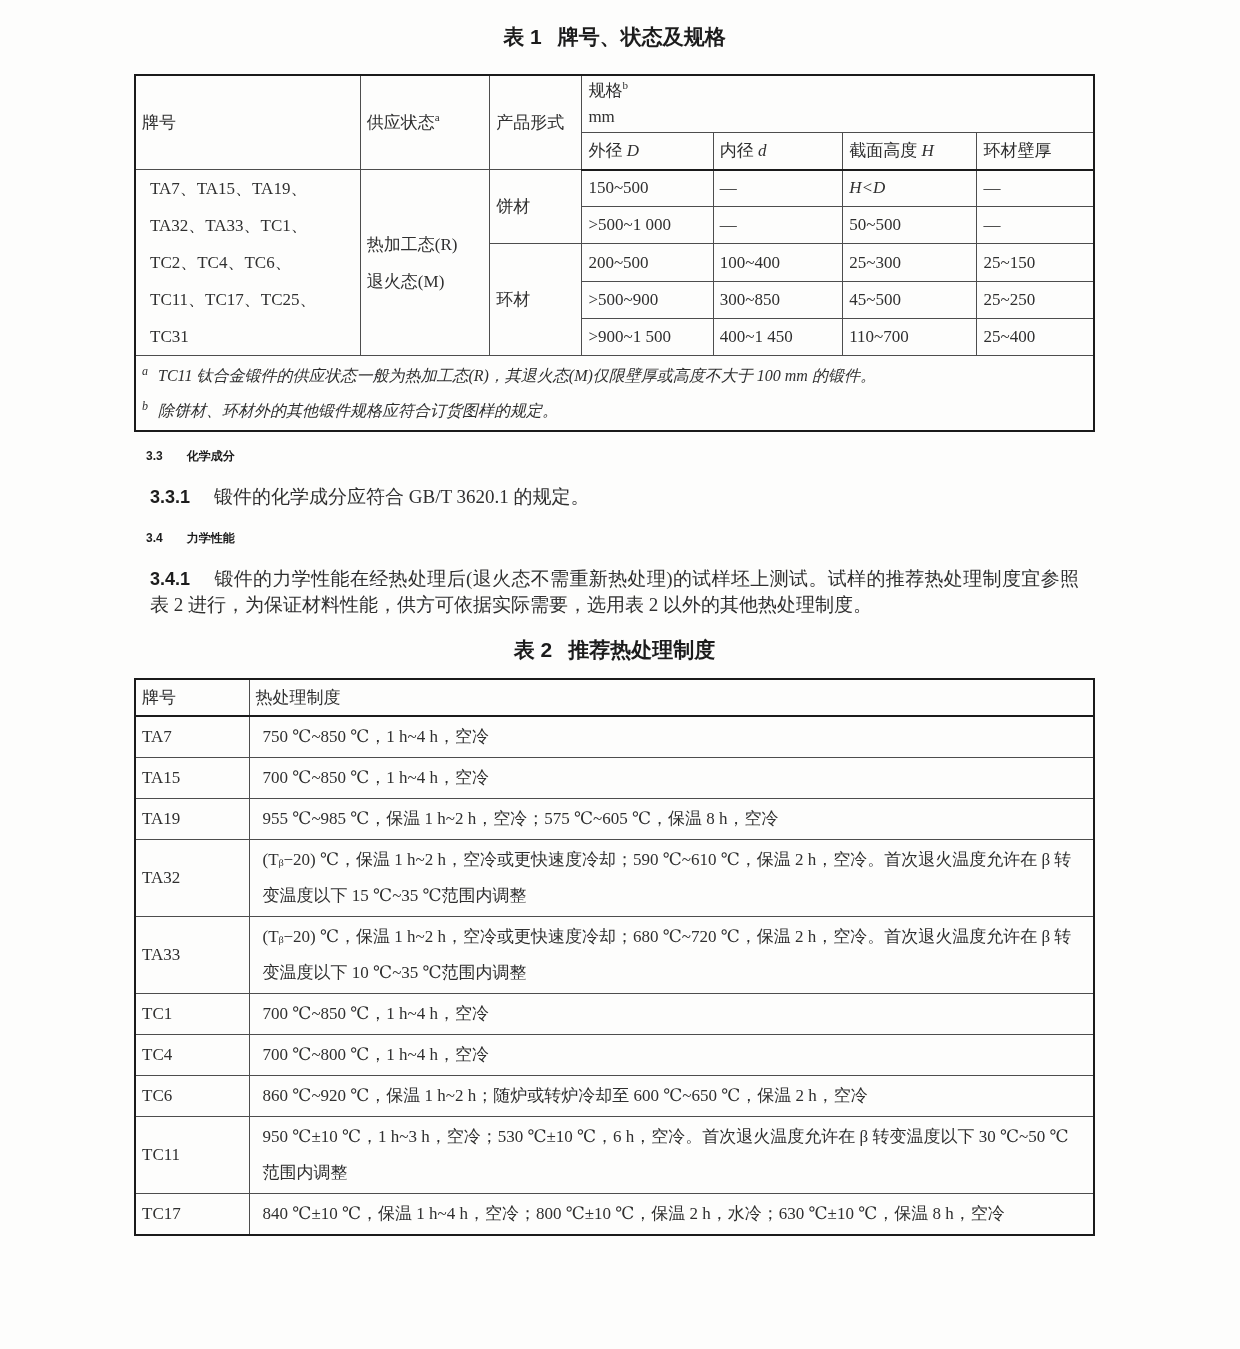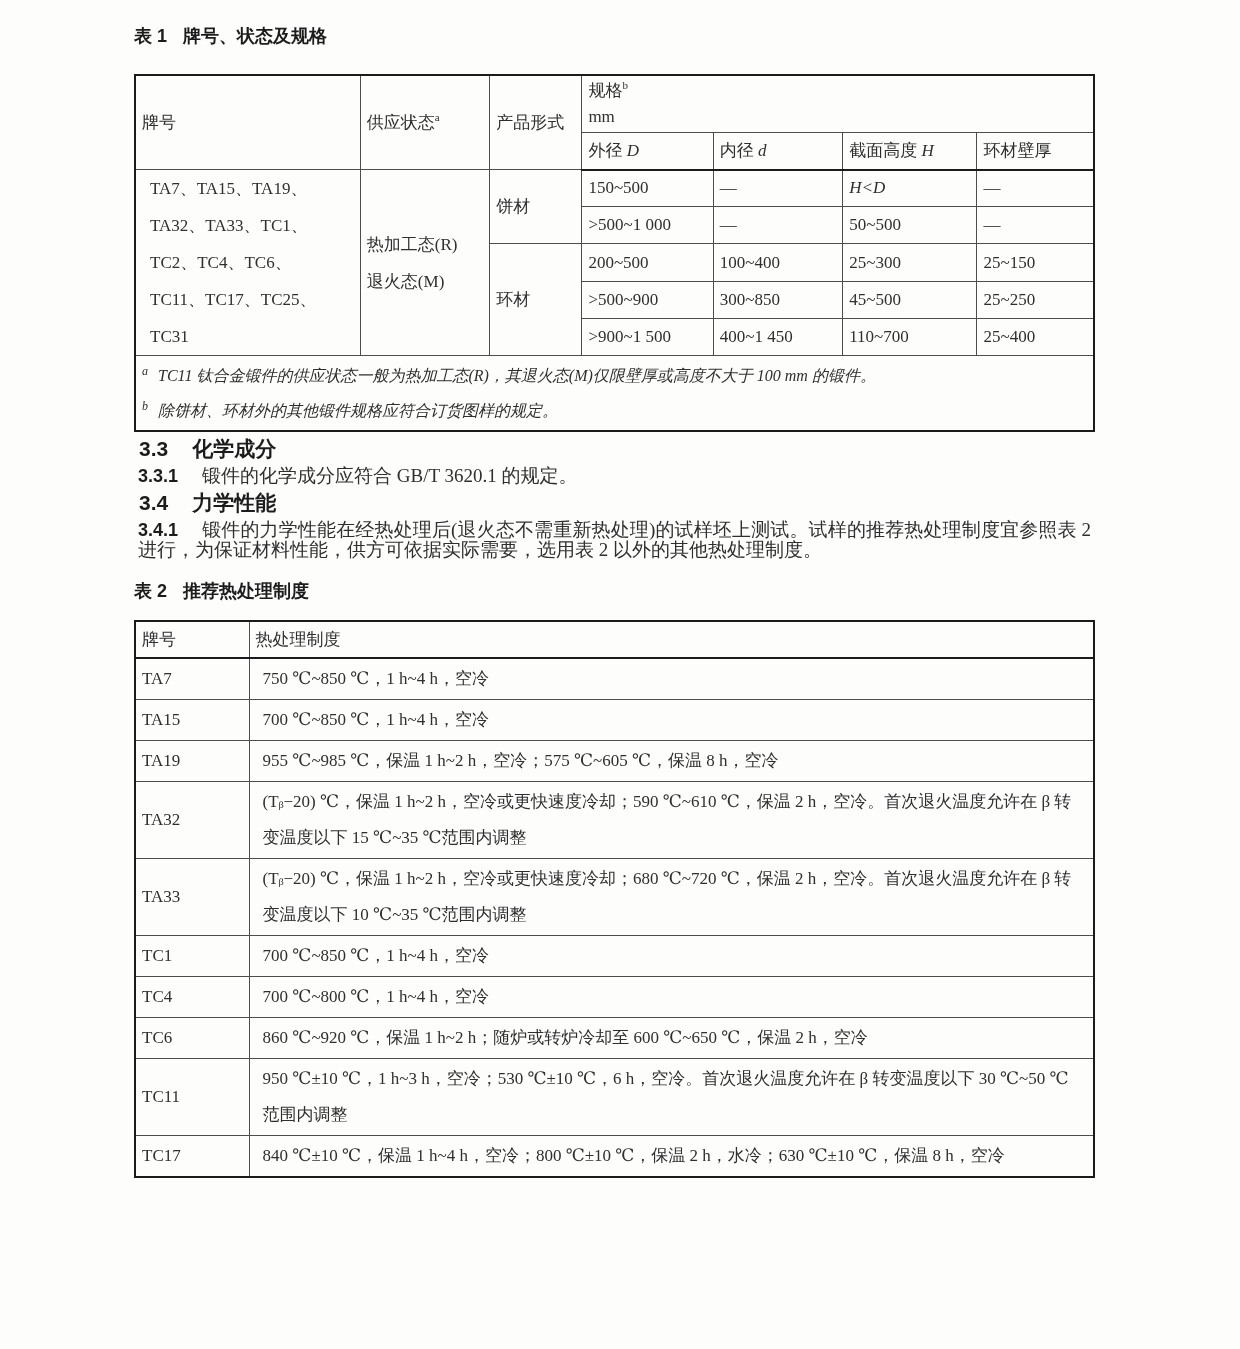--- a/index.html
+++ b/index.html
@@ -15,35 +15,35 @@
   html,body{margin:0;padding:0;}
   body{
     width:1240px;height:1349px;overflow:hidden;
     background:var(--bg);color:var(--ink);
     font-family:var(--serif);
   }
   .page{padding:0 145px 0 134px;box-sizing:border-box;width:1240px;}
 
   
   .tbl-caption{
-    font-family:var(--sans);font-weight:bold;
-    font-size:18px;line-height:23px;color:var(--ink-strong);
+    text-align:center;font-family:var(--sans);font-weight:bold;
+    font-size:21px;line-height:23px;color:var(--ink-strong);
   }
   .tbl-caption .cap-label{margin-right:16px;}
   .cap1{padding-top:25px;}
   .cap2{margin-top:20px;}
   h3.sec{
-    font-family:var(--sans);font-weight:bold;font-size:21px;
-    line-height:24px;color:var(--ink-strong);margin:5px;
+    font-family:var(--sans);font-weight:bold;font-size:12px;
+    line-height:24px;color:var(--ink-strong);margin:12px;
   }
   .sec .cnum{margin-right:24px;}
   .sec-33{margin-top:36px;}
   .sec-34{margin-top:24px;}
   p.clause{
-    font-size:19px;line-height:20px;margin:4px;color:var(--ink);
+    font-size:19px;line-height:26px;margin:16px;color:var(--ink);
   }
   p.clause .cnum{
     font-family:var(--sans);font-weight:bold;font-size:18px;margin-right:24px;
     color:var(--ink-strong);
   }
   .c331{margin-top:24px;}
   .c332{margin-top:11px;}
   .c341{margin-top:22px;line-height:38px;text-align:justify;}
 
   

